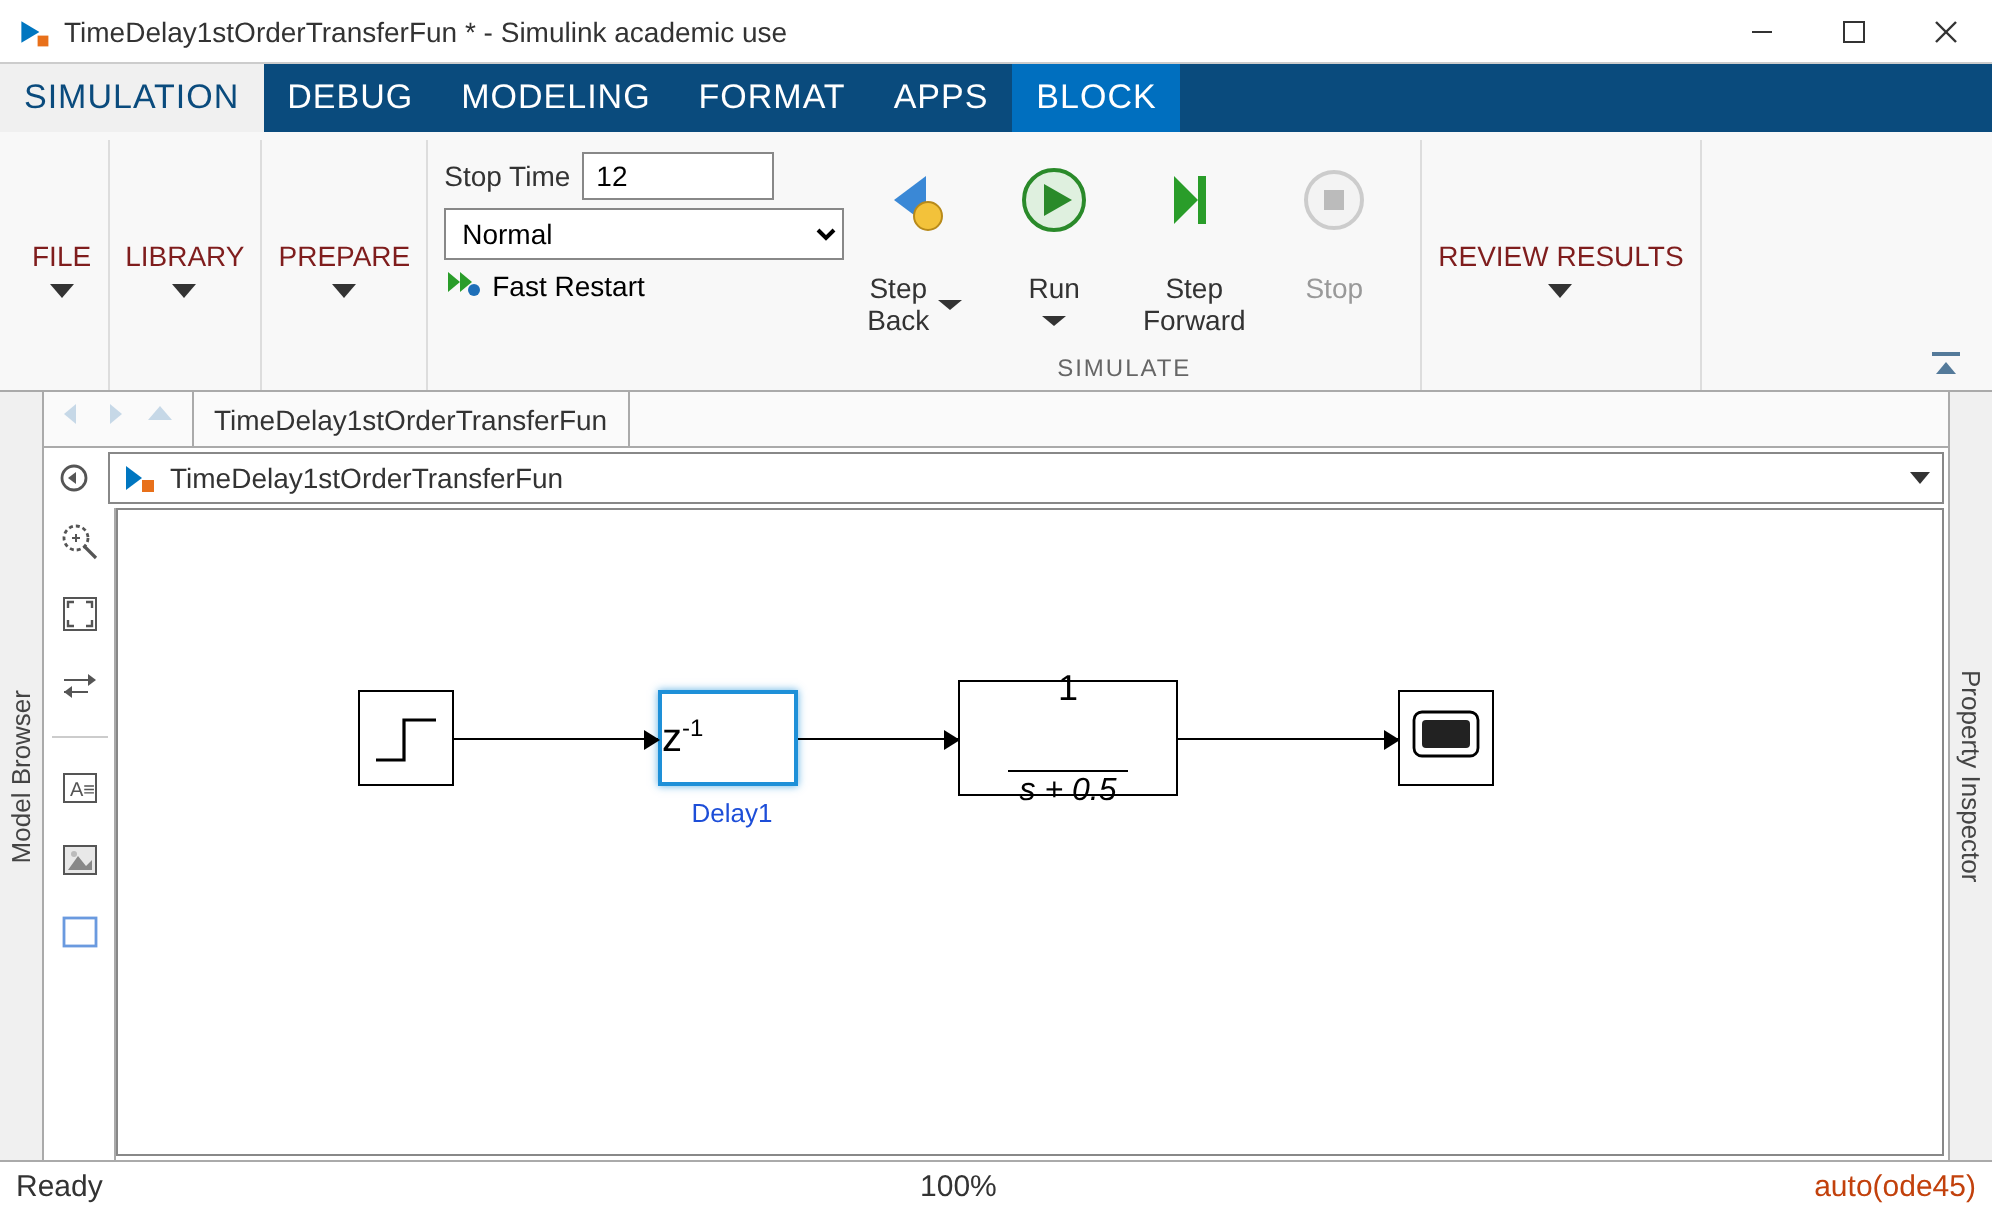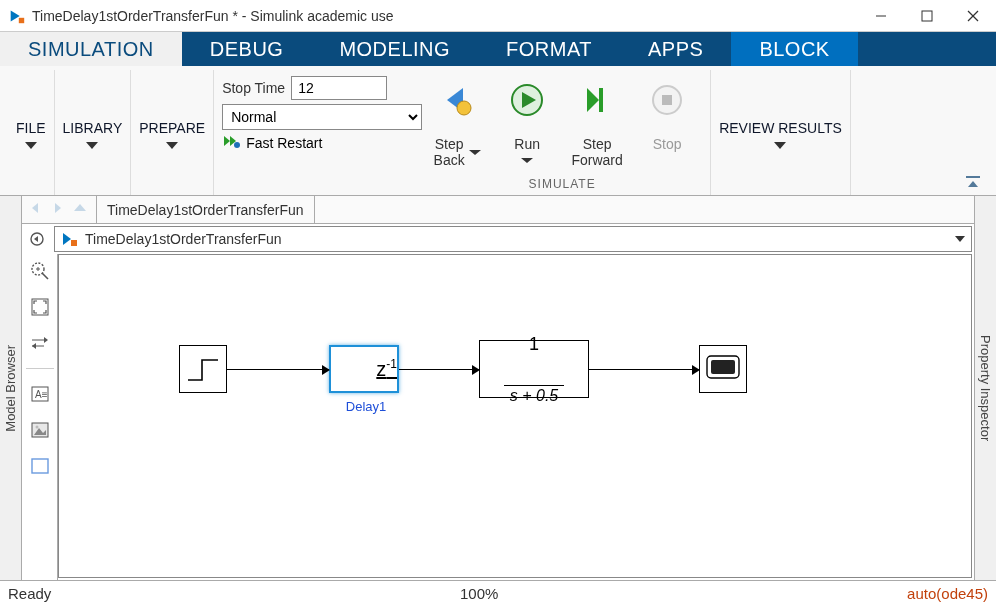--- a/index.html
+++ b/index.html
@@ -8,29 +8,29 @@
 
 .titlebar { height: 32px; display: flex; align-items: center; padding: 0 0 0 8px; border-bottom: 1px solid #ccc; }
 .titlebar .app-icon { width: 18px; height: 18px; margin-right: 6px; }
 .titlebar .title { font-size: 14px; color: #333; flex: 1; }
 .win-controls { display: flex; }
 .win-btn { width: 46px; height: 32px; display: flex; align-items: center; justify-content: center; cursor: pointer; }
 .win-btn svg { width: 12px; height: 12px; }
 
 
 .ribbon-tabs { height: 34px; background: #0a4b7d; display: flex; align-items: stretch; }
-.ribbon-tab { padding: 0 28px; display: flex; align-items: center; font-size: 20px; letter-spacing: 0.5px; color: #fff; cursor: pointer; }
+.ribbon-tab { padding: 0 12px; display: flex; align-items: center; font-size: 17px; letter-spacing: 0.5px; color: #fff; cursor: pointer; }
 .ribbon-tab.active { background: #f0f0f0; color: #0a4b7d; }
 .ribbon-tab.highlight { background: #006fbf; color: #fff; }
 
 
 .ribbon-body { height: 130px; background: #f8f8f8; border-bottom: 1px solid #aaa; display: flex; align-items: stretch; padding: 4px 8px 0 8px; }
 .ribbon-group { display: flex; flex-direction: column; align-items: center; justify-content: flex-start; padding: 6px 8px 2px 8px; border-right: 1px solid #ddd; }
 .ribbon-group:last-child { border-right: none; }
-.ribbon-group .big-label { font-size: 14px; color: #0f172a; text-align: center; }
+.ribbon-group .big-label { font-size: 14px; color: #7f1d1d; text-align: center; }
 .chevron-down { width: 0; height: 0; border-left: 6px solid transparent; border-right: 6px solid transparent; border-top: 7px solid #333; margin-top: 6px; }
 .stack { display: flex; flex-direction: column; align-items: stretch; gap: 4px; width: 200px; }
 .row-inline { display: flex; align-items: center; gap: 6px; font-size: 14px; }
 .row-inline label { color: #333; font-size: 14px; }
 .row-inline input[type="text"] { width: 96px; height: 24px; border: 1px solid #888; padding: 2px 6px; font-size: 14px; }
 .row-inline select { width: 100%; height: 26px; border: 1px solid #888; font-size: 14px; padding: 2px 4px; background:#fff;}
 .sim-btn { display: flex; flex-direction: column; align-items: center; justify-content: flex-start; padding: 4px 8px; cursor: pointer; min-width: 70px; gap: 16px; }
 .sim-btn .icon-slot { height: 40px; display: flex; align-items: center; justify-content: center; }
 .sim-btn .caption { font-size: 14px; color: #333; text-align: center; display:flex; align-items:center; gap:4px;}
 .sim-btn.disabled .caption { color: #999; }
@@ -316,21 +316,21 @@
       </div>
 
       <div class="canvas">
 
         <div class="block step">
           <svg width="46" height="46" viewBox="0 0 46 46">
               <path d="M8 34 L22 34 L22 14 L38 14" fill="none" stroke="#000" stroke-width="1.6"></path>
             </svg>
         </div>
 
-        <div class="block delay" style="display:flex;align-items:center;justify-content:flex-end; font-family:'Times New Roman',serif;text-decoration:underline;">
+        <div class="block delay" style="display:flex;align-items:center;justify-content:flex-start; font-family:'Times New Roman',serif;">
           <span style="font-size:20px;"><span>z</span><sup style="font-size:12px;">-1</sup></span>
         </div>
         <div class="block-label delay-label">Delay1</div>
 
         <div class="block tf">
           <div class="frac-num">1</div>
           <div class="frac-den"><span style="font-style:italic;">s</span> + 0.5</div>
         </div>
 
         <div class="block scope">

